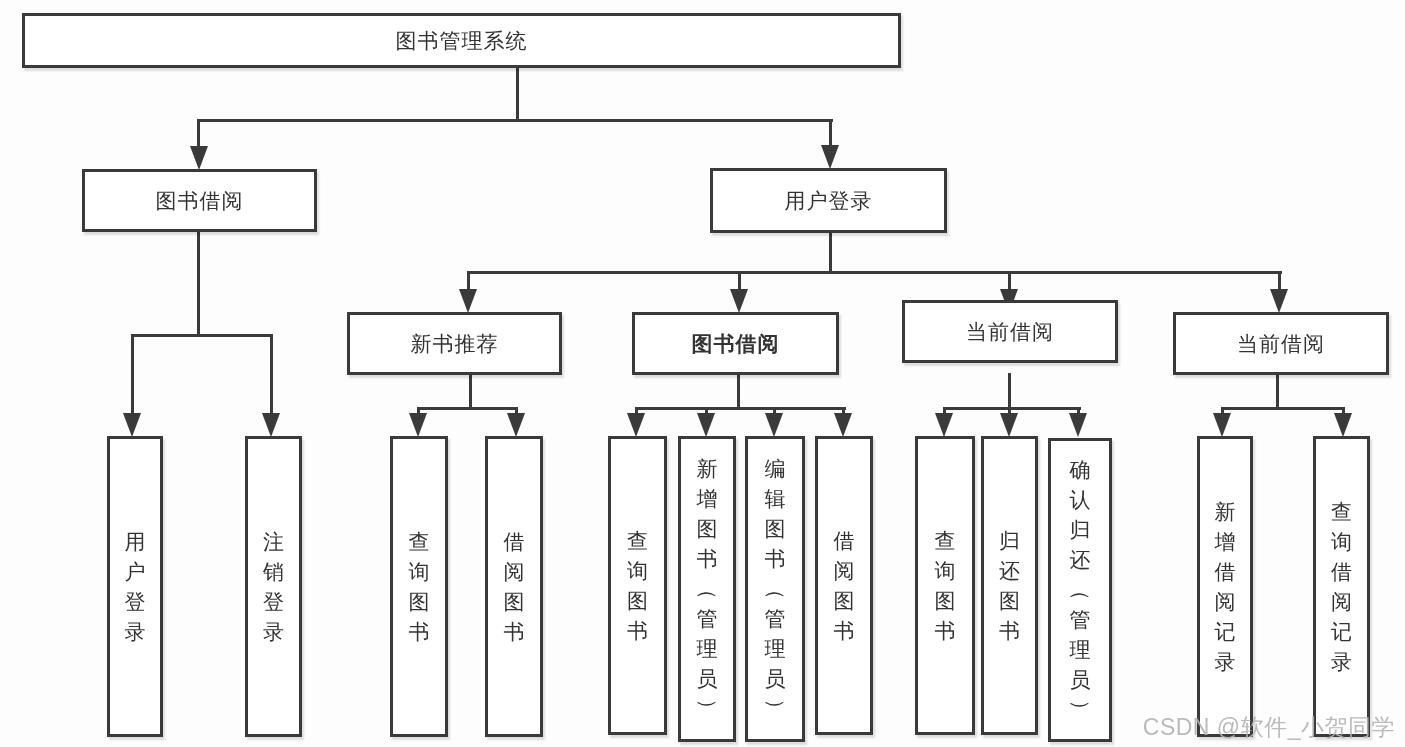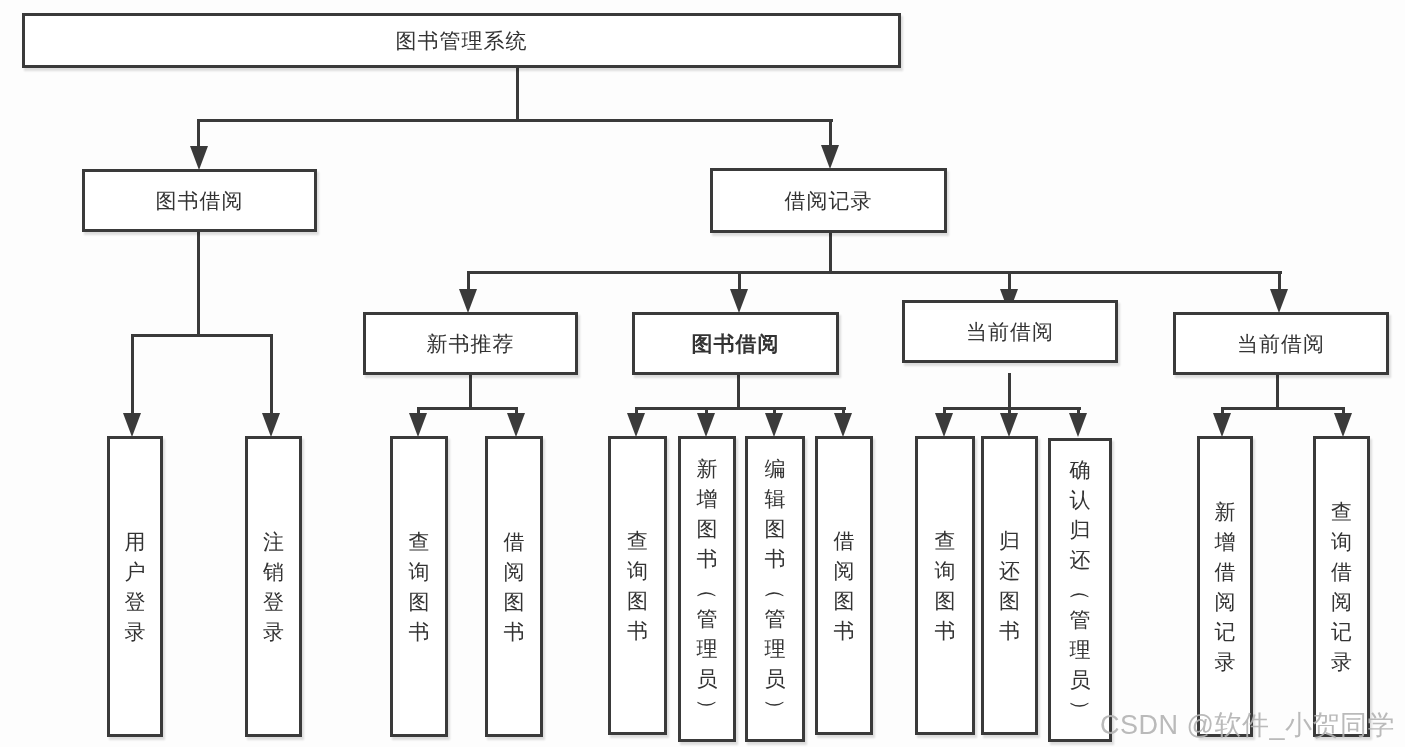--- a/index.html
+++ b/index.html
@@ -58,21 +58,21 @@
     position:absolute;
     width:0;height:0;
     border-left:9px solid transparent;
     border-right:9px solid transparent;
     border-top:24px solid var(--line);
   }
   .watermark{
     position:absolute;
     right:10px;
     bottom:4px;
-    font-size:27px;
+    font-size:23px;
     color:var(--wm);
     letter-spacing:0.5px;
     white-space:nowrap;
     z-index:5;
     opacity:0.9;
   }
 </style>
 </head>
 <body>
 
@@ -132,23 +132,23 @@
       <div class="arrow" style="left: 1334px; top: 413px;"></div>
     </div>
   <div id="nodes-layer">
       <div class="node h" style="left: 22px; top: 13px; width: 879px; height: 55px;">
         <span class="label">图书管理系统</span>
       </div>
       <div class="node h" style="left: 82px; top: 169px; width: 235px; height: 63px;">
         <span class="label">图书借阅</span>
       </div>
       <div class="node h" style="left: 710px; top: 168px; width: 237px; height: 65px;">
-        <span class="label">借阅记录</span>
-      </div>
-      <div class="node h" style="left: 363px; top: 312px; width: 215px; height: 63px; text-align: center;">
+        <span class="label">用户登录</span>
+      </div>
+      <div class="node h" style="left: 347px; top: 312px; width: 215px; height: 63px; text-align: center;">
         <span class="label">新书推荐</span>
       </div>
       <div class="node h" style="left: 632px; top: 312px; width: 207px; height: 63px; font-weight: bold;">
         <span class="label">图书借阅</span>
       </div>
       <div class="node h" style="left: 902px; top: 300px; width: 216px; height: 63px;">
         <span class="label">当前借阅</span>
       </div>
       <div class="node h" style="left: 1173px; top: 312px; width: 216px; height: 63px;">
         <span class="label">当前借阅</span>

